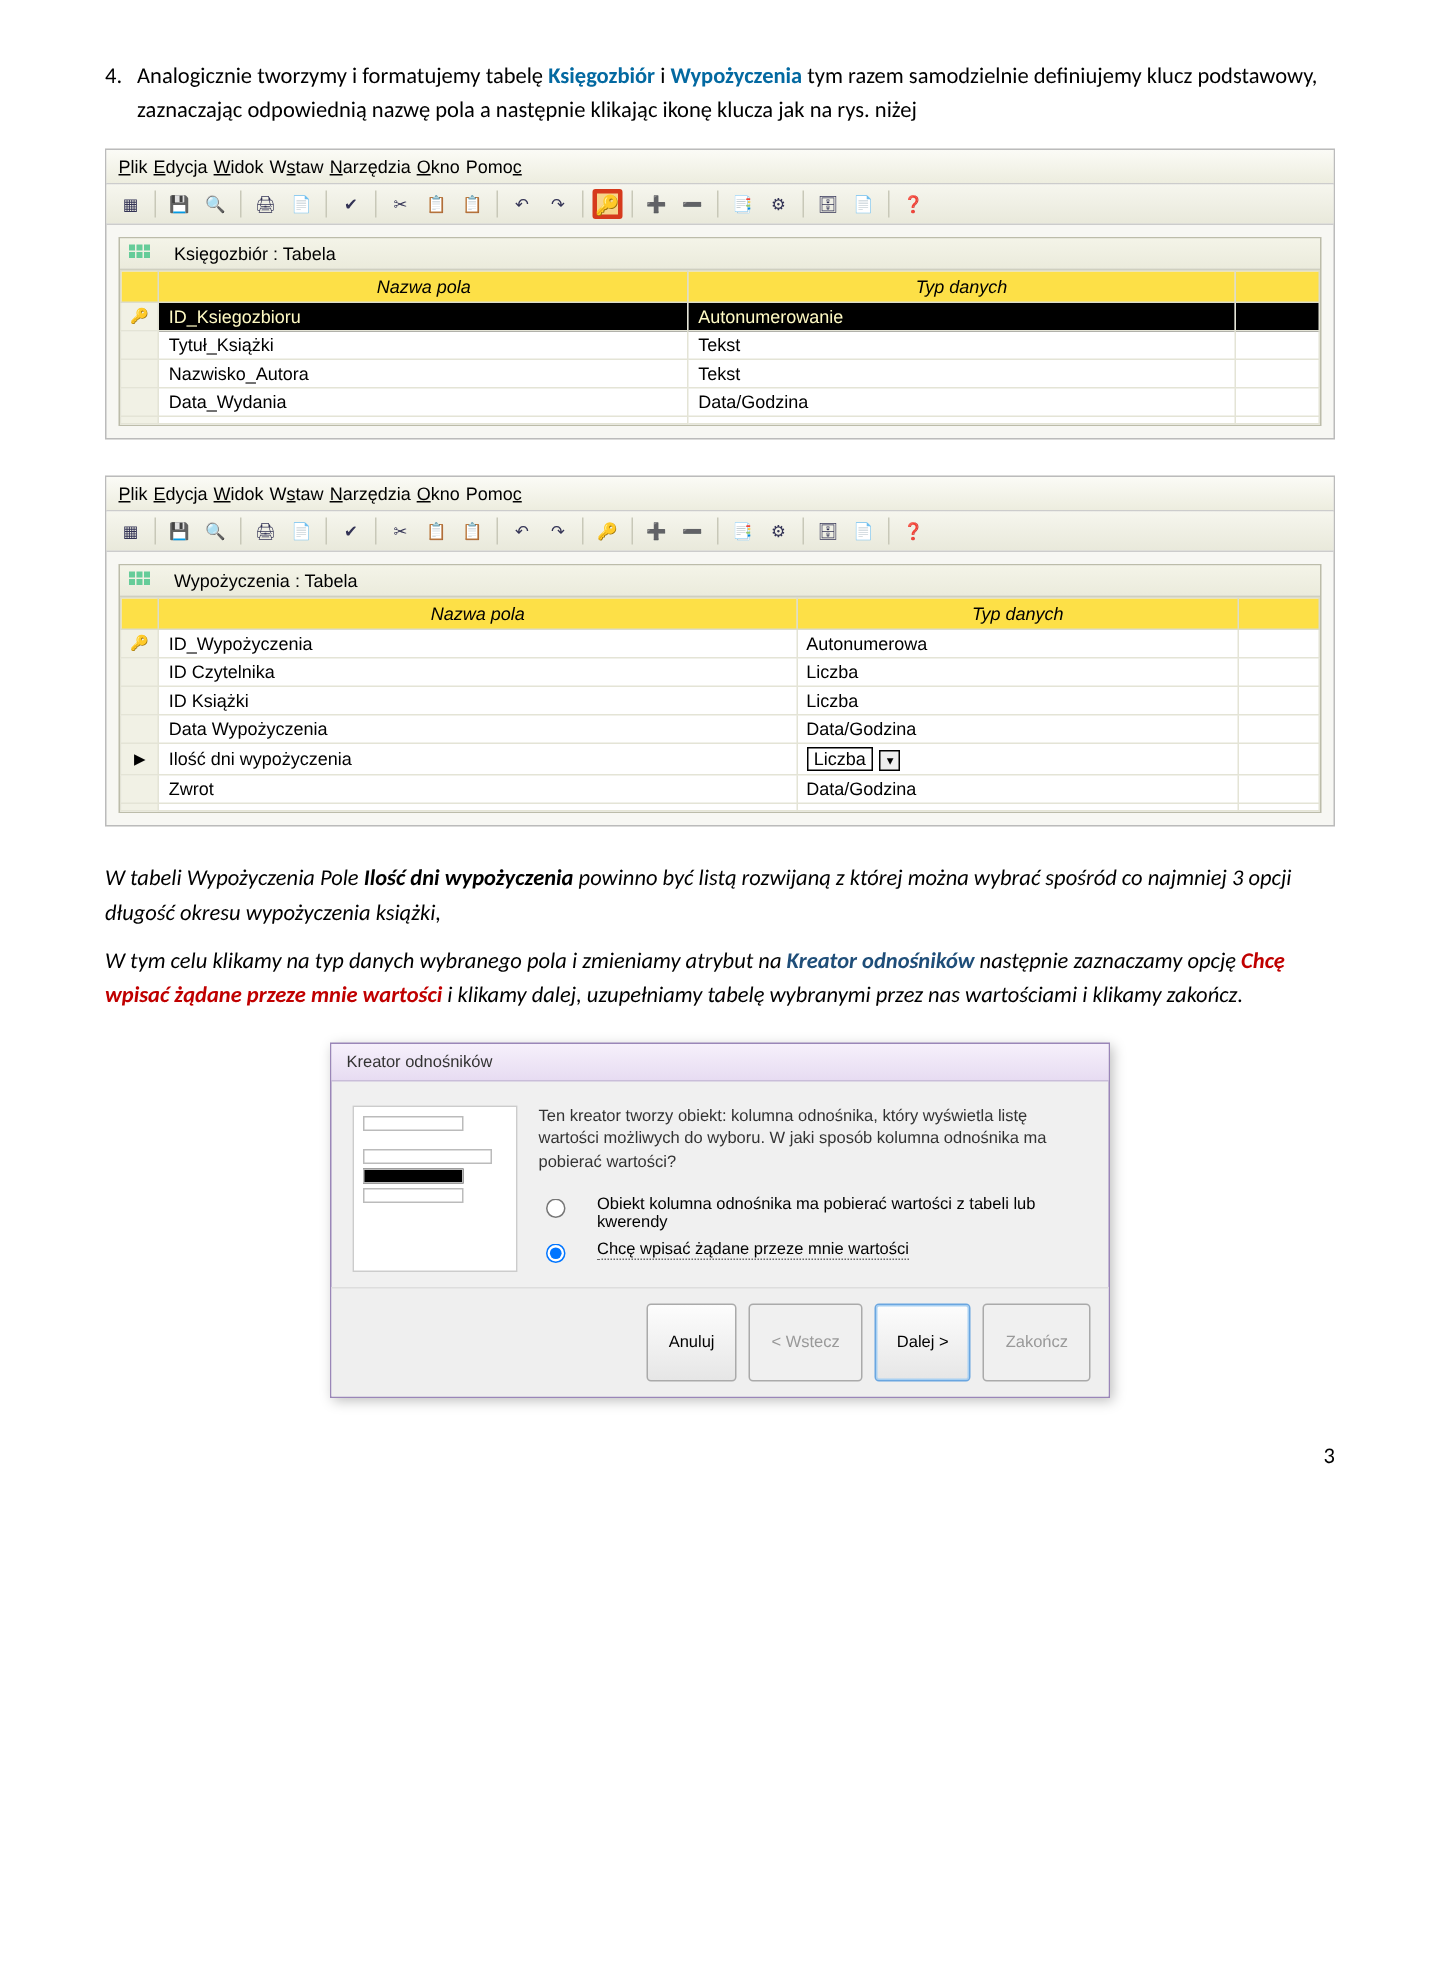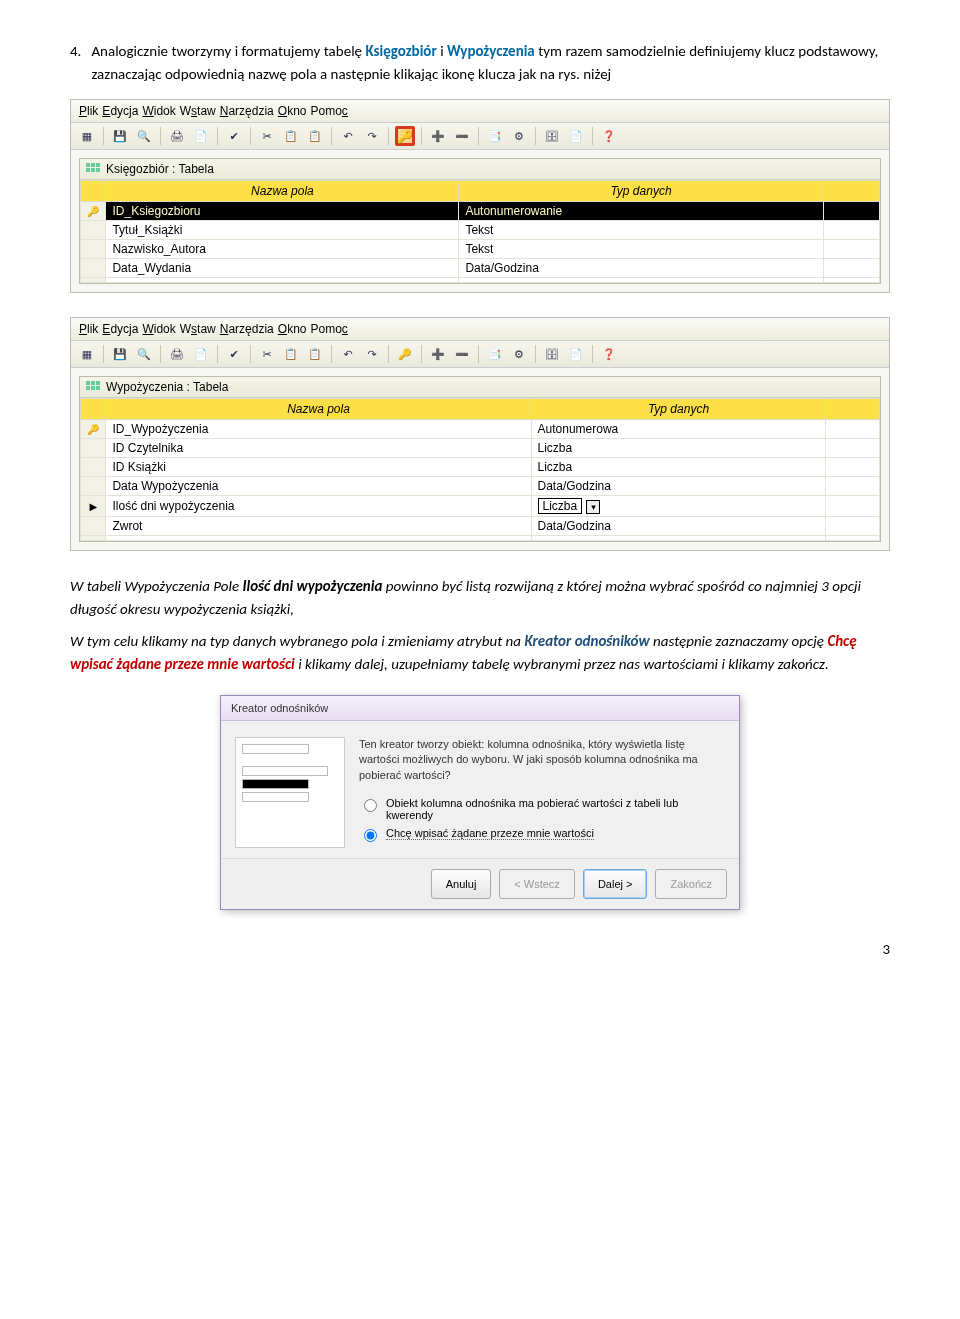--- a/index.html
+++ b/index.html
@@ -63,21 +63,21 @@
     border: 3px solid #d63a1c;
     background: #f7d58a;
     color: #6b4c00;
     font-size: 13px;
   }
   .subpanel {
     margin: 8px;
     border: 1px solid #bcbcaa;
   }
   .subpanel-head {
-    display: flex; align-items: center; gap: 6px;
+    display: flex; align-items: center; gap: 16px;
     padding: 3px 6px;
     background: linear-gradient(#f4f4e8,#ebebdc);
     border-bottom: 1px solid #cfcfbf;
   }
   .subpanel-head .grid-icon {
     width: 14px; height: 12px;
     background:
       linear-gradient(#6c9 0 0) 0 0/4px 4px no-repeat,
       linear-gradient(#6c9 0 0) 5px 0/4px 4px no-repeat,
       linear-gradient(#6c9 0 0) 10px 0/4px 4px no-repeat,
@@ -161,36 +161,36 @@
     border: 1px solid #bbb;
     background: #fff;
     width: 70%;
   }
   .wizard-preview .line.sel {
     background: #000;
   }
   .wizard-right { flex: 1; }
   .wizard-right .desc { color: #333; line-height: 1.4; margin-bottom: 14px; }
   .radio-row {
-    display: flex; align-items: flex-start; gap: 6px; margin: 6px 0;
+    display: flex; align-items: flex-start; gap: 18px; margin: 6px 0;
   }
   .radio-row input { margin-top: 2px; }
   .radio-row label.dotted { border-bottom: 1px dotted #666; }
   .wizard-buttons {
     display: flex;
     justify-content: flex-end;
     gap: 8px;
     padding: 10px 12px;
     border-top: 1px solid #ddd;
     background: #efefef;
   }
   .wizard-buttons button {
     font-family: inherit;
     font-size: 11px;
-    padding: 8px 14px;
+    padding: 19px 14px;
     background: linear-gradient(#fdfdfd,#e6e6e6);
     border: 1px solid #aaa;
     border-radius: 3px;
   }
   .wizard-buttons button:disabled {
     color: #999;
     background: #f0f0f0;
   }
   .wizard-buttons button.primary {
     border: 1px solid #6aa6e0;

